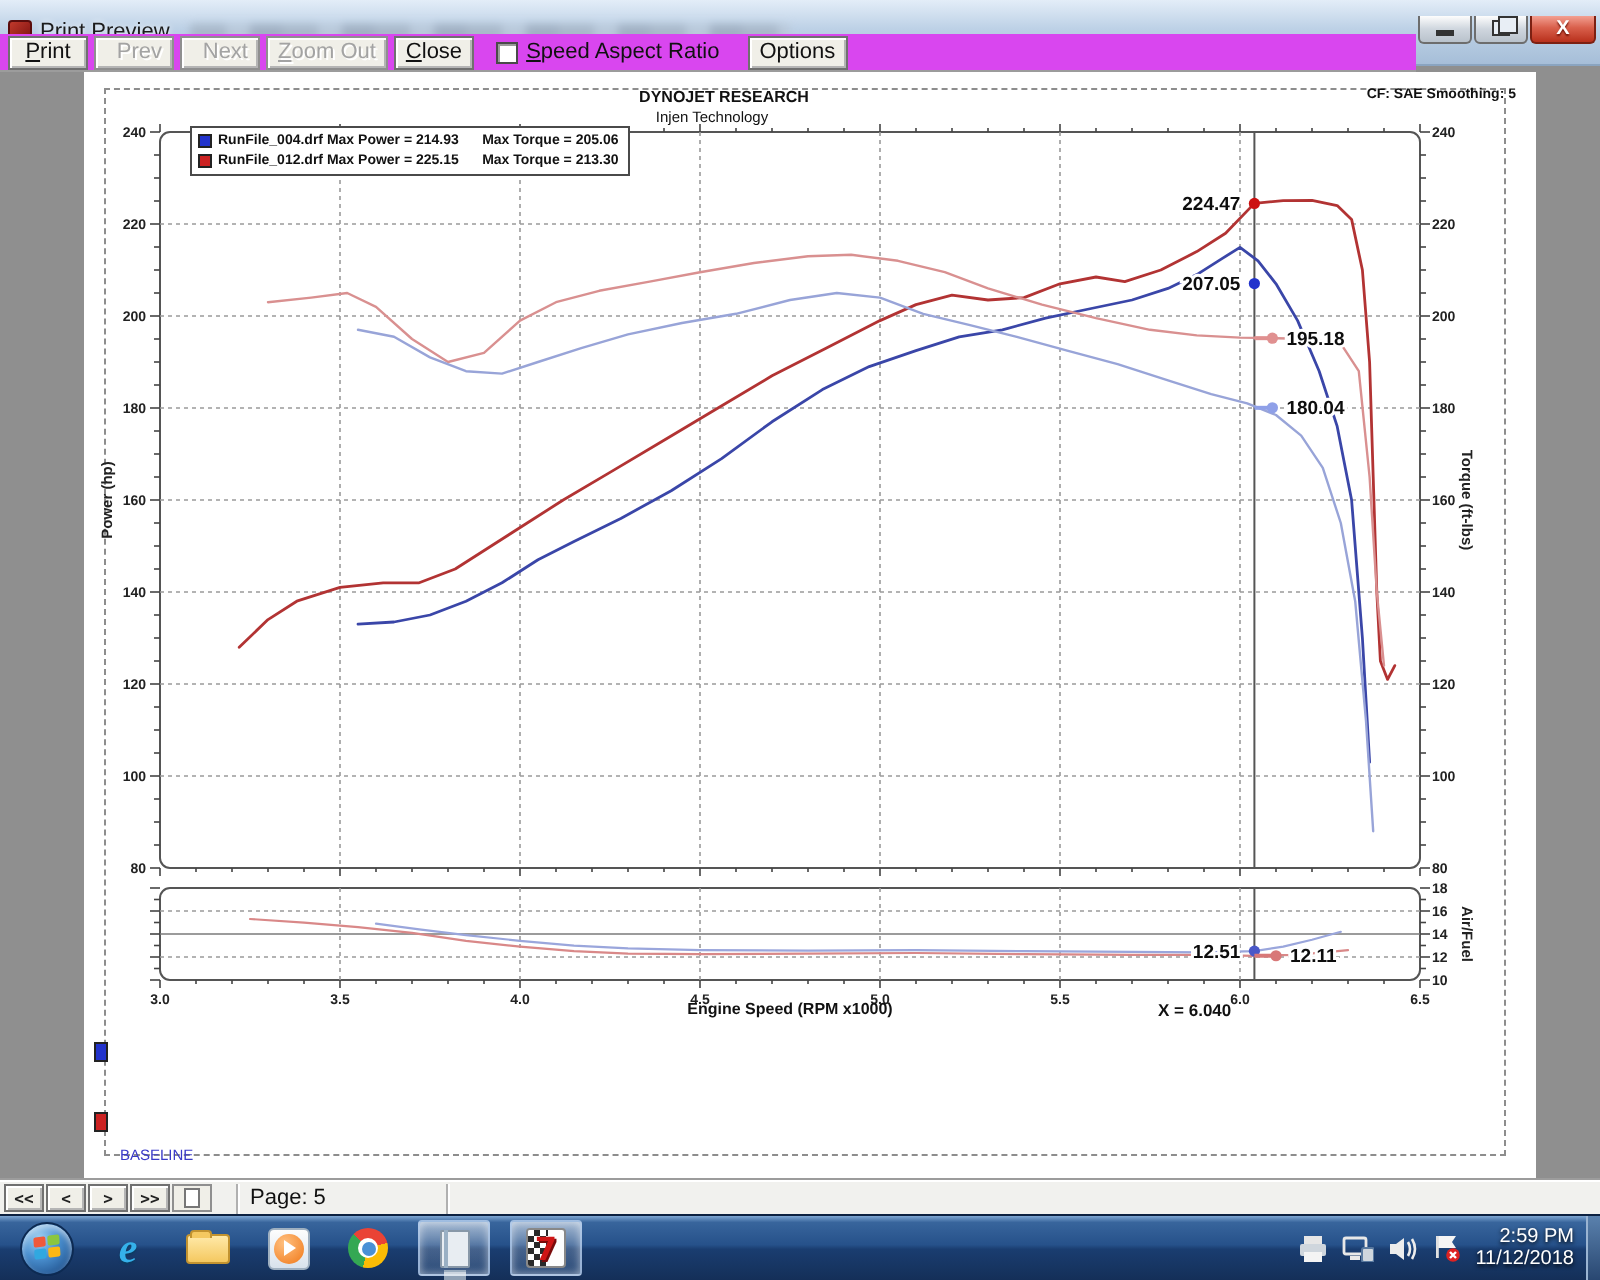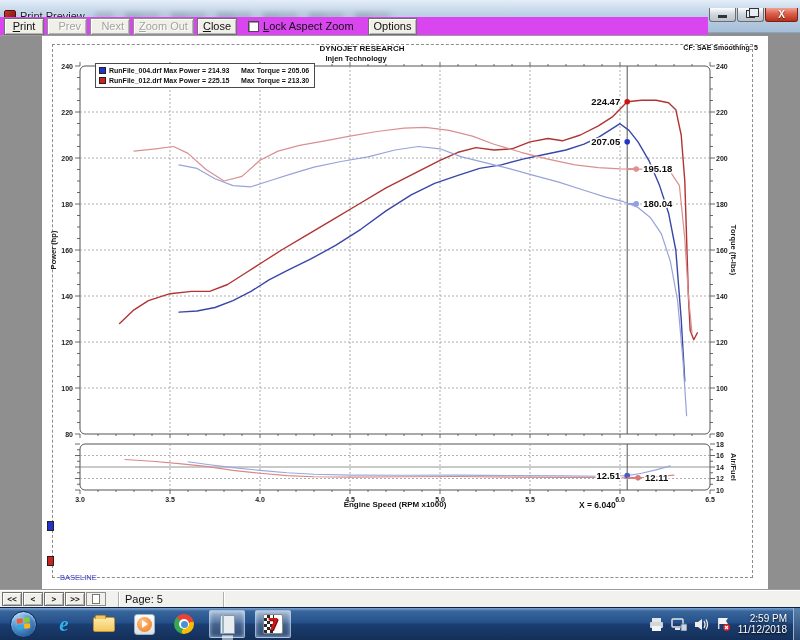--- a/index.html
+++ b/index.html
@@ -43,21 +43,21 @@
   .tb-options { margin-left:14px; }
 
   
   .preview { position:absolute; top:36px; left:0; width:800px; height:554px; background:#8f8f8f; }
   .page { position:absolute; left:42px; top:0; width:726px; height:554px; background:#ffffff; }
   .margin-guide { position:absolute; left:10px; top:8px; width:701px; height:534px;
     border:1px dashed #8d8d8d; }
   .hdr-c1 { position:absolute; top:8px; left:0; width:640px; text-align:center;
     font-size:8px; font-weight:bold; color:#111; }
   .hdr-c2 { position:absolute; top:18px; left:0; width:628px; text-align:center;
-    font-size:7.5px; font-weight:bold; color:#111; }
+    font-size:7.5px; font-weight:normal; color:#111; }
   .hdr-right { position:absolute; top:8px; right:10px; font-size:7px; font-weight:bold; color:#111; }
   #chart-svg { position:absolute; left:0; top:0; }
   .tick { font:700 7px "Liberation Sans",sans-serif; fill:#222; }
   .marker-label { font:700 9.5px "Liberation Sans",sans-serif; fill:#0d0d0d;
     paint-order:stroke; stroke:#ffffff; stroke-width:3px; }
   .axis-title { font:700 7.5px "Liberation Sans",sans-serif; fill:#222; }
   .legend { position:absolute; left:53px; top:27px; background:#fff; border:1px solid #4a4a4a;
     padding:1px 5px 2px 3px; z-index:3; }
   .legend-row { display:flex; align-items:center; height:10px; }
   .legend-sw { width:7px; height:7px; border:1px solid #222; margin-right:3px; }
@@ -159,21 +159,21 @@
   </div>
 
   <div class="toolbar">
     <div class="tb-btn ul-first">Print</div>
     <div class="tb-btn disabled">Prev</div>
     <div class="tb-btn disabled">Next</div>
     <div class="tb-btn disabled ul-first">Zoom Out</div>
     <div class="tb-btn ul-first">Close</div>
     <div class="chk-wrap">
       <div class="checkbox"></div>
-      <span class="chk-label ul-first">Lock Aspect Zoom</span>
+      <span class="chk-label ul-first">Speed Aspect Ratio</span>
     </div>
     <div class="tb-btn tb-options">Options</div>
   </div>
 
   <div class="preview">
     <div class="page">
       <div class="margin-guide"></div>
       <div class="hdr-c1">DYNOJET RESEARCH</div>
       <div class="hdr-c2">Injen Technology</div>
       <div class="hdr-right">CF: SAE  Smoothing: 5</div>

